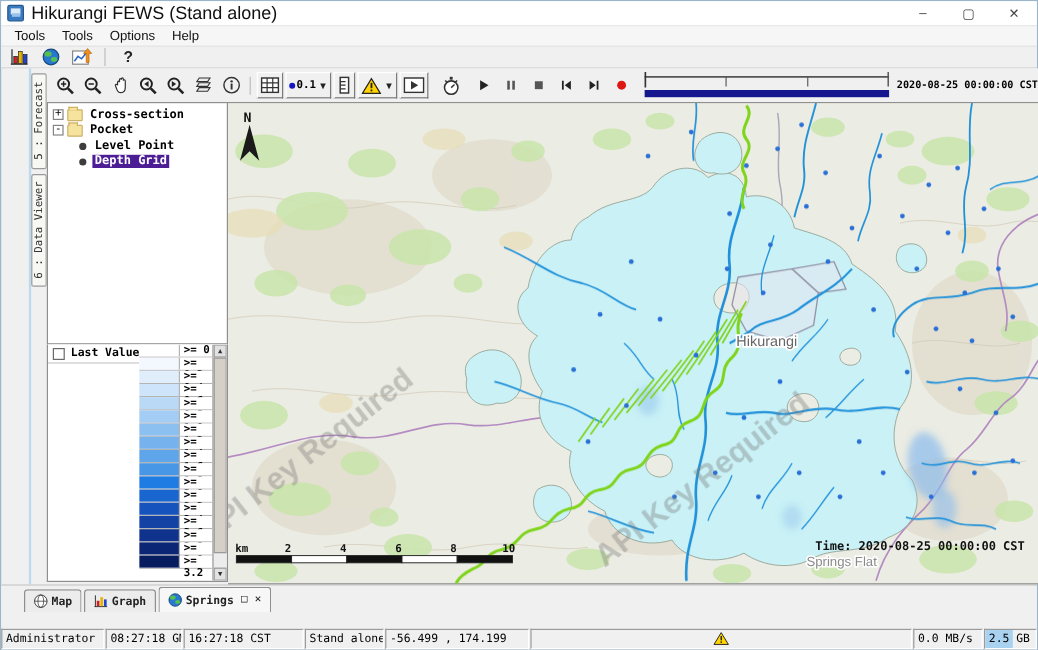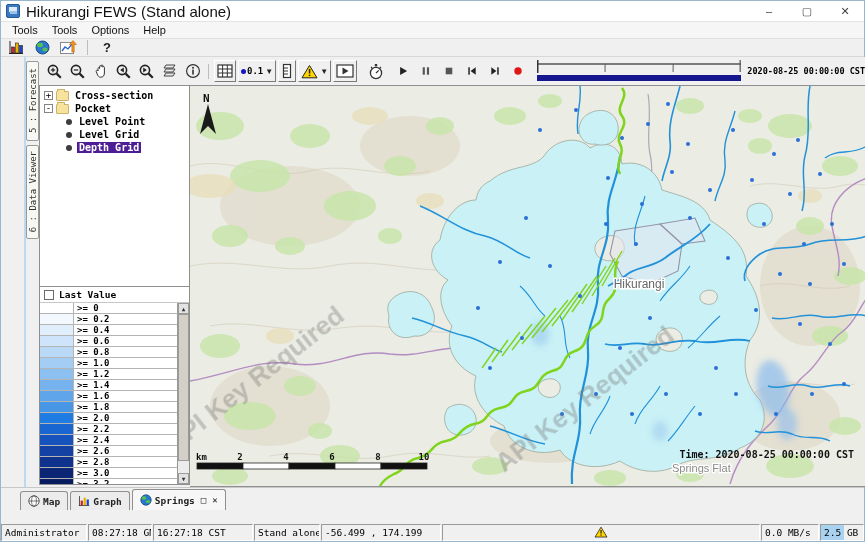--- a/index.html
+++ b/index.html
@@ -57,21 +57,21 @@
   .trow { height:13px; display:flex; align-items:center; white-space:nowrap; }
   .exp { width:9px; height:9px; border:1px solid #848484; background:#fff; font-size:9px; line-height:7px; text-align:center; margin:0 3px 0 4px; font-weight:normal; flex:0 0 auto; }
   .folder { width:13px; height:10px; background:#f6e39e; border:1px solid #cdb269; border-radius:1px; position:relative; margin-right:4px; flex:0 0 auto; }
   .folder::before { content:""; position:absolute; top:-3px; left:0; width:6px; height:2px; background:#f6e39e; border:1px solid #cdb269; border-bottom:none; }
   .child { padding-left:26px; }
   .bullet { width:6px; height:6px; border-radius:50%; background:#3d3d3d; margin-right:5px; flex:0 0 auto; }
   .tlabel { padding:0 2px; }
   .tlabel.sel { background:#4c1d95; color:#fff; }
 
   
-  .legend { height:198px; background:#fff; border:1px solid #8f8f8f; border-top:none; display:flex; flex-direction:column; overflow:hidden; font-family:"DejaVu Sans Mono", monospace; }
+  .legend { height:198px; background:#fff; border:1px solid #8f8f8f; border-top:none; display:flex; flex-direction:row; overflow:hidden; font-family:"DejaVu Sans Mono", monospace; }
   .legend-head { height:16px; display:flex; align-items:center; padding-left:4px; border-bottom:1px solid #c8c8c8; flex:0 0 auto; }
   .cbx { width:10px; height:10px; border:1px solid #6a6a6a; background:#fff; margin-right:5px; flex:0 0 auto; }
   .legend-title { font-size:9.5px; font-weight:bold; }
   .legend-body { flex:1; display:flex; overflow:hidden; }
   .legend-rows { flex:1; overflow:hidden; }
   .lrow { height:11px; display:flex; border-bottom:1px solid #b4b4b4; }
   .lsw { width:34px; border-right:1px solid #b4b4b4; flex:0 0 auto; }
   .llb { flex:1; font-size:9px; font-weight:bold; padding-left:3px; line-height:10px; background:#fff; }
   .scrollbar { width:12px; border-left:1px solid #9a9a9a; background:#ececec; display:flex; flex-direction:column; flex:0 0 auto; }
   .sbtn { height:11px; border:1px solid #9a9a9a; background:#e2e2e2; font-size:6px; display:flex; align-items:center; justify-content:center; color:#333; flex:0 0 auto; }
@@ -313,24 +313,20 @@
               <span class="tlabel">Cross-section</span>
             </div>
             <div class="trow">
               <span class="exp">-</span>
               <span class="folder"></span>
               <span class="tlabel">Pocket</span>
             </div>
             <div class="trow child">
               <span class="bullet"></span>
               <span class="tlabel">Level Point</span>
-            </div>
-            <div class="trow child">
-              <span class="bullet"></span>
-              <span class="tlabel">Level Grid</span>
             </div>
             <div class="trow child">
               <span class="bullet"></span>
               <span class="tlabel sel">Depth Grid</span>
             </div>
           </div>
 
           <div class="legend">
             <div class="legend-head">
               <span class="cbx"></span>

